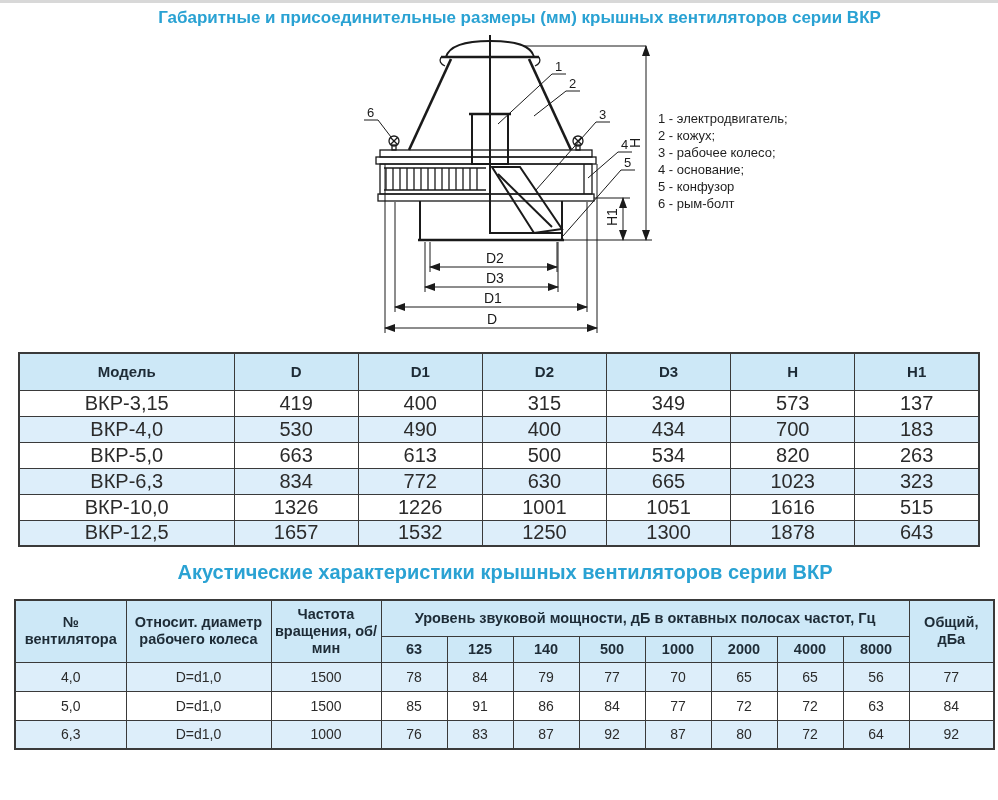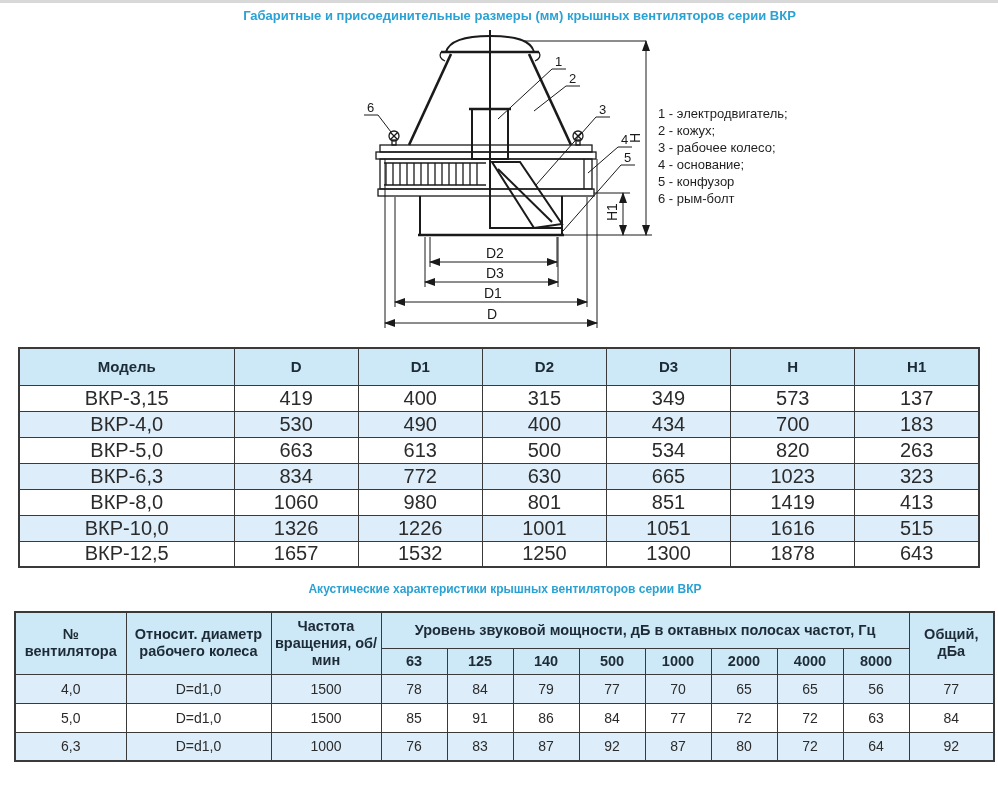--- a/index.html
+++ b/index.html
@@ -2,22 +2,22 @@
 <html><head>
 <meta charset="utf-8">
 <style>
   html,body{margin:0;padding:0;}
   body{
     width:998px;height:800px;overflow:hidden;position:relative;
     background:#ffffff;border-top:3px solid #d8d8d8;box-sizing:border-box;
     font-family:"Liberation Sans", sans-serif;color:#2b2b2b;
   }
   .title{text-align:center;font-weight:bold;color:#2aa2d3;}
-  #title1{font-size:13px;margin:5px 3px 0 0;padding-left:44px;}
-  #title2{font-size:12px;margin:14px 0 15px 12px;}
+  #title1{font-size:17px;margin:5px 3px 0 0;padding-left:44px;}
+  #title2{font-size:20px;margin:14px 0 15px 12px;}
 
   .diagram{position:relative;height:324px;width:998px;}
   .diagram svg{position:absolute;left:330px;top:2px;}
   .legend{position:absolute;left:658px;top:82px;font-size:13px;line-height:17px;color:#1f1f1f;}
 
   table{border-collapse:collapse;table-layout:fixed;border:2px solid #3a3a3a;}
   th,td{border:1px solid #3a3a3a;text-align:center;vertical-align:middle;padding:0 2px;box-sizing:border-box;}
   thead th{background:#cde8f7;color:#1d2b36;font-weight:bold;}
 
   #dims{width:962px;margin-left:18px;}
@@ -240,29 +240,20 @@
         <td>263</td>
       </tr>
       <tr>
         <td>ВКР-6,3</td>
         <td>834</td>
         <td>772</td>
         <td>630</td>
         <td>665</td>
         <td>1023</td>
         <td>323</td>
-      </tr>
-      <tr>
-        <td>ВКР-8,0</td>
-        <td>1060</td>
-        <td>980</td>
-        <td>801</td>
-        <td>851</td>
-        <td>1419</td>
-        <td>413</td>
       </tr>
       <tr>
         <td>ВКР-10,0</td>
         <td>1326</td>
         <td>1226</td>
         <td>1001</td>
         <td>1051</td>
         <td>1616</td>
         <td>515</td>
       </tr>

